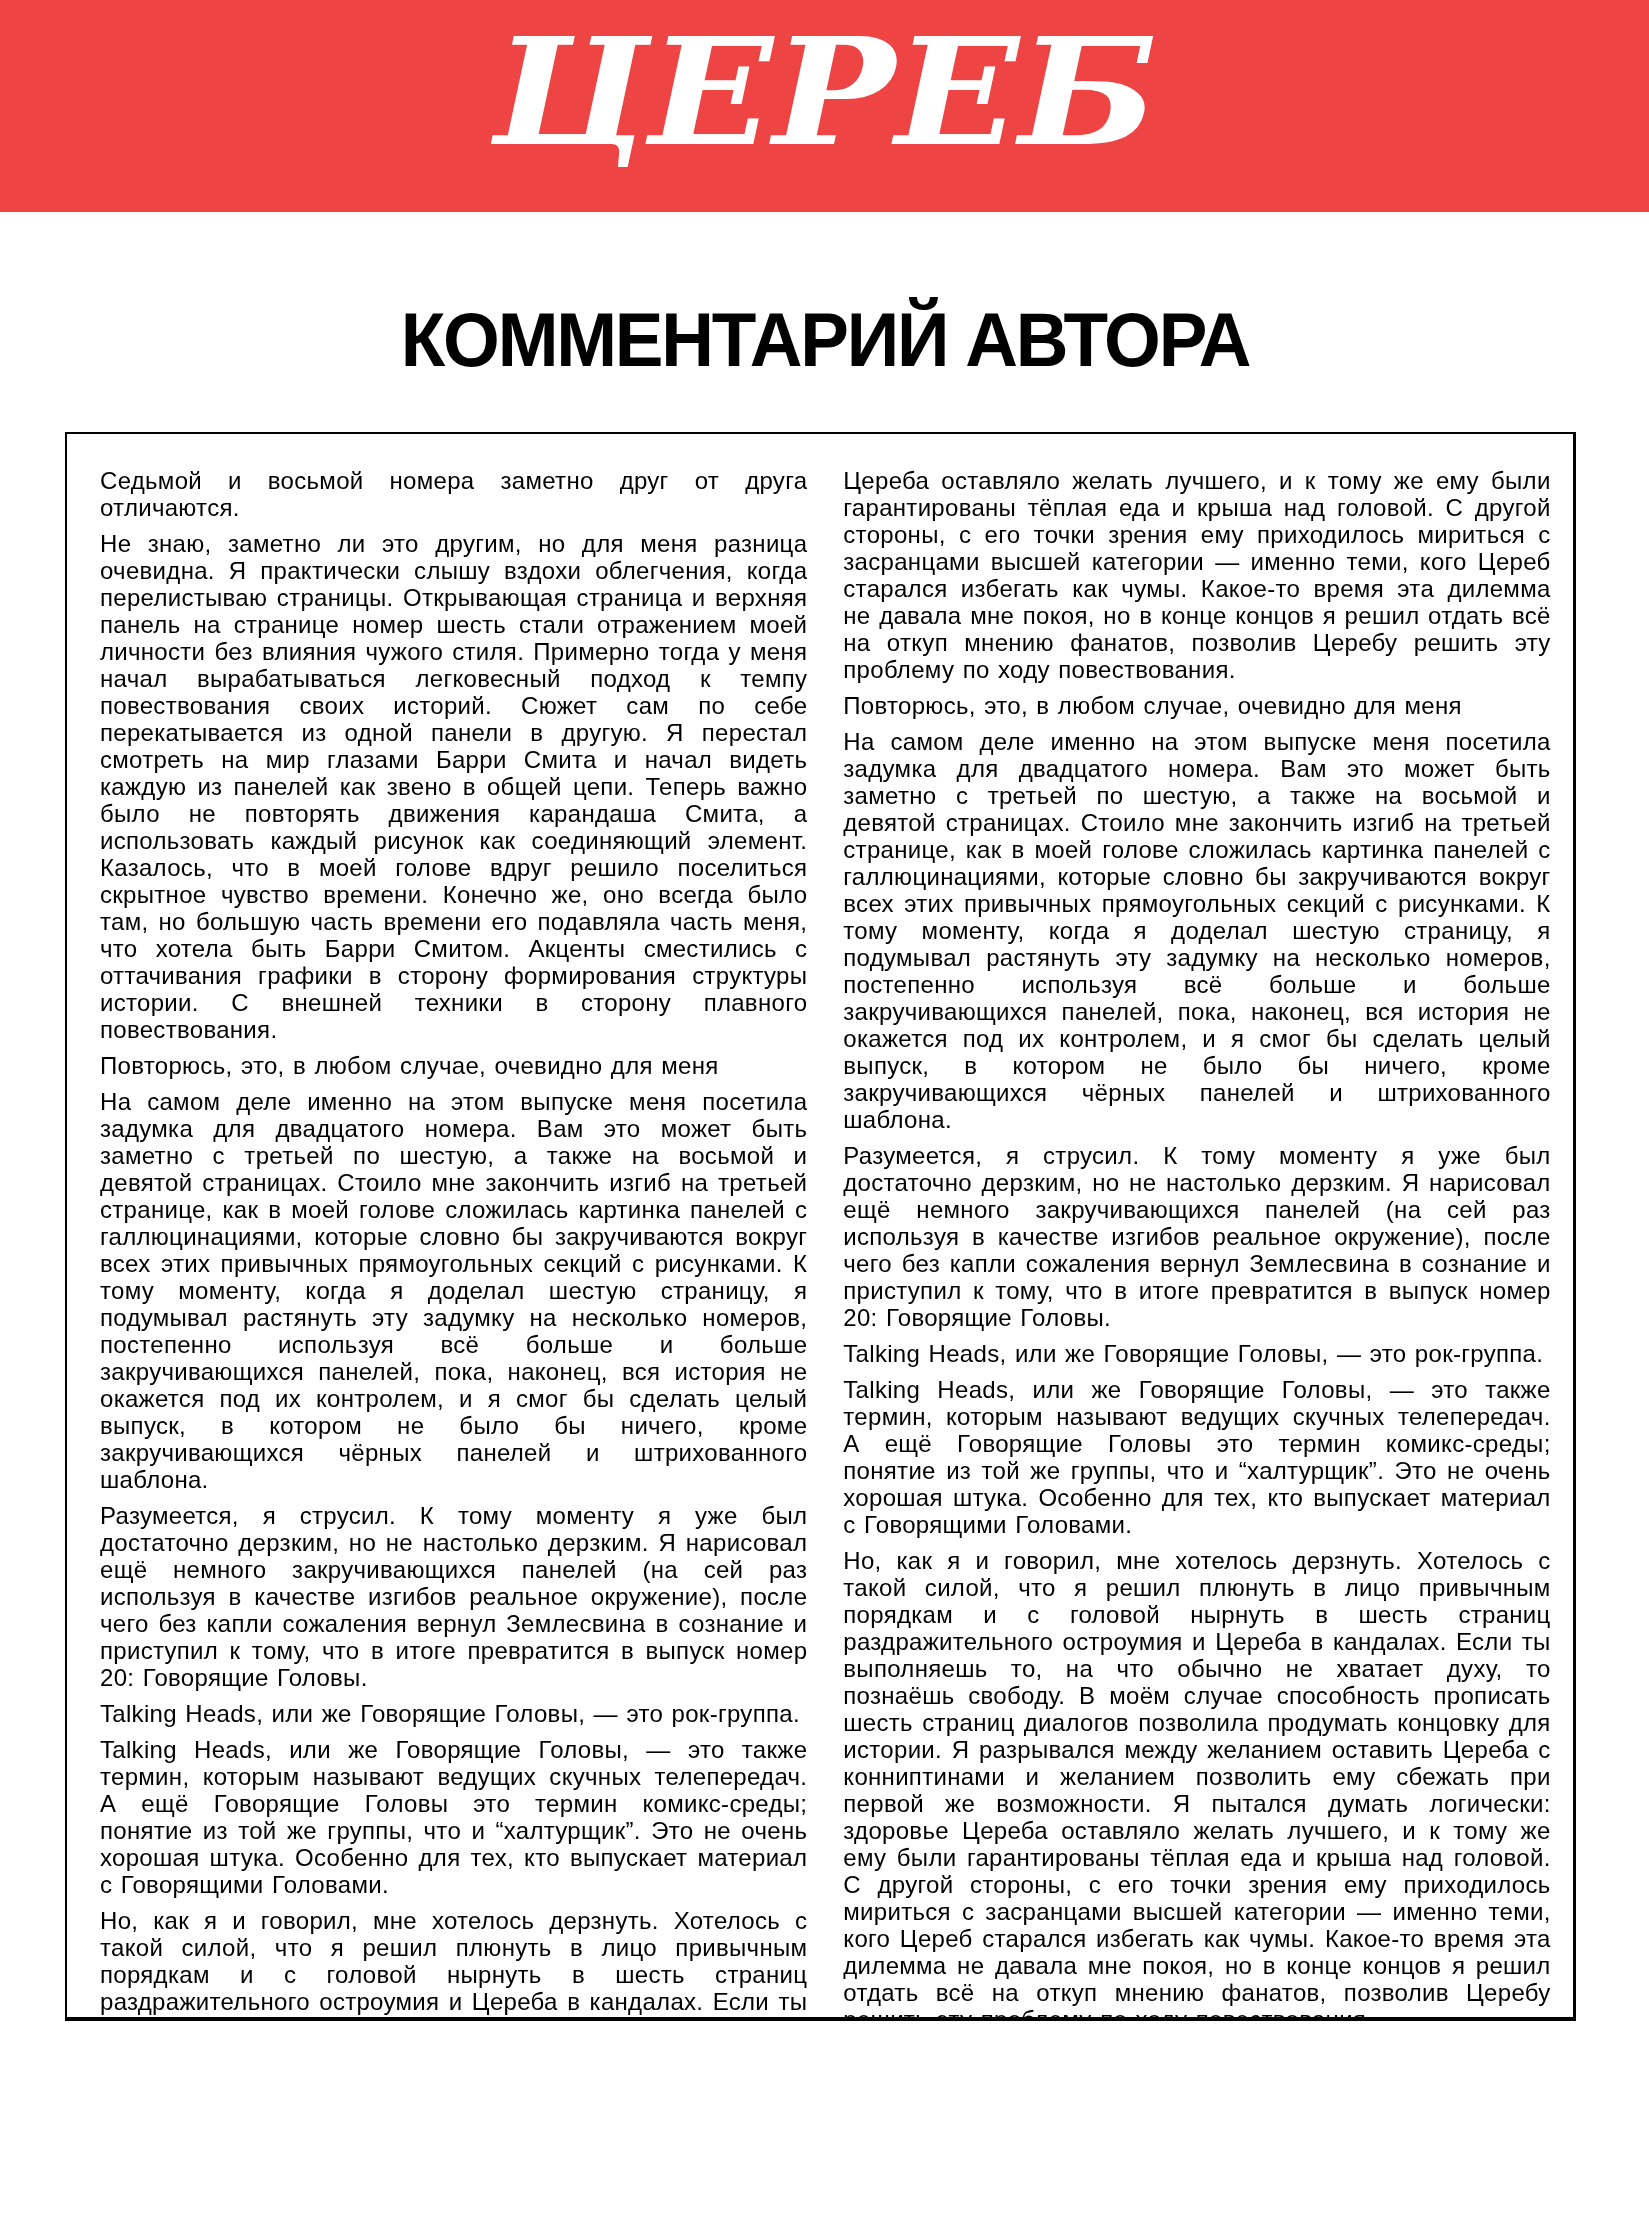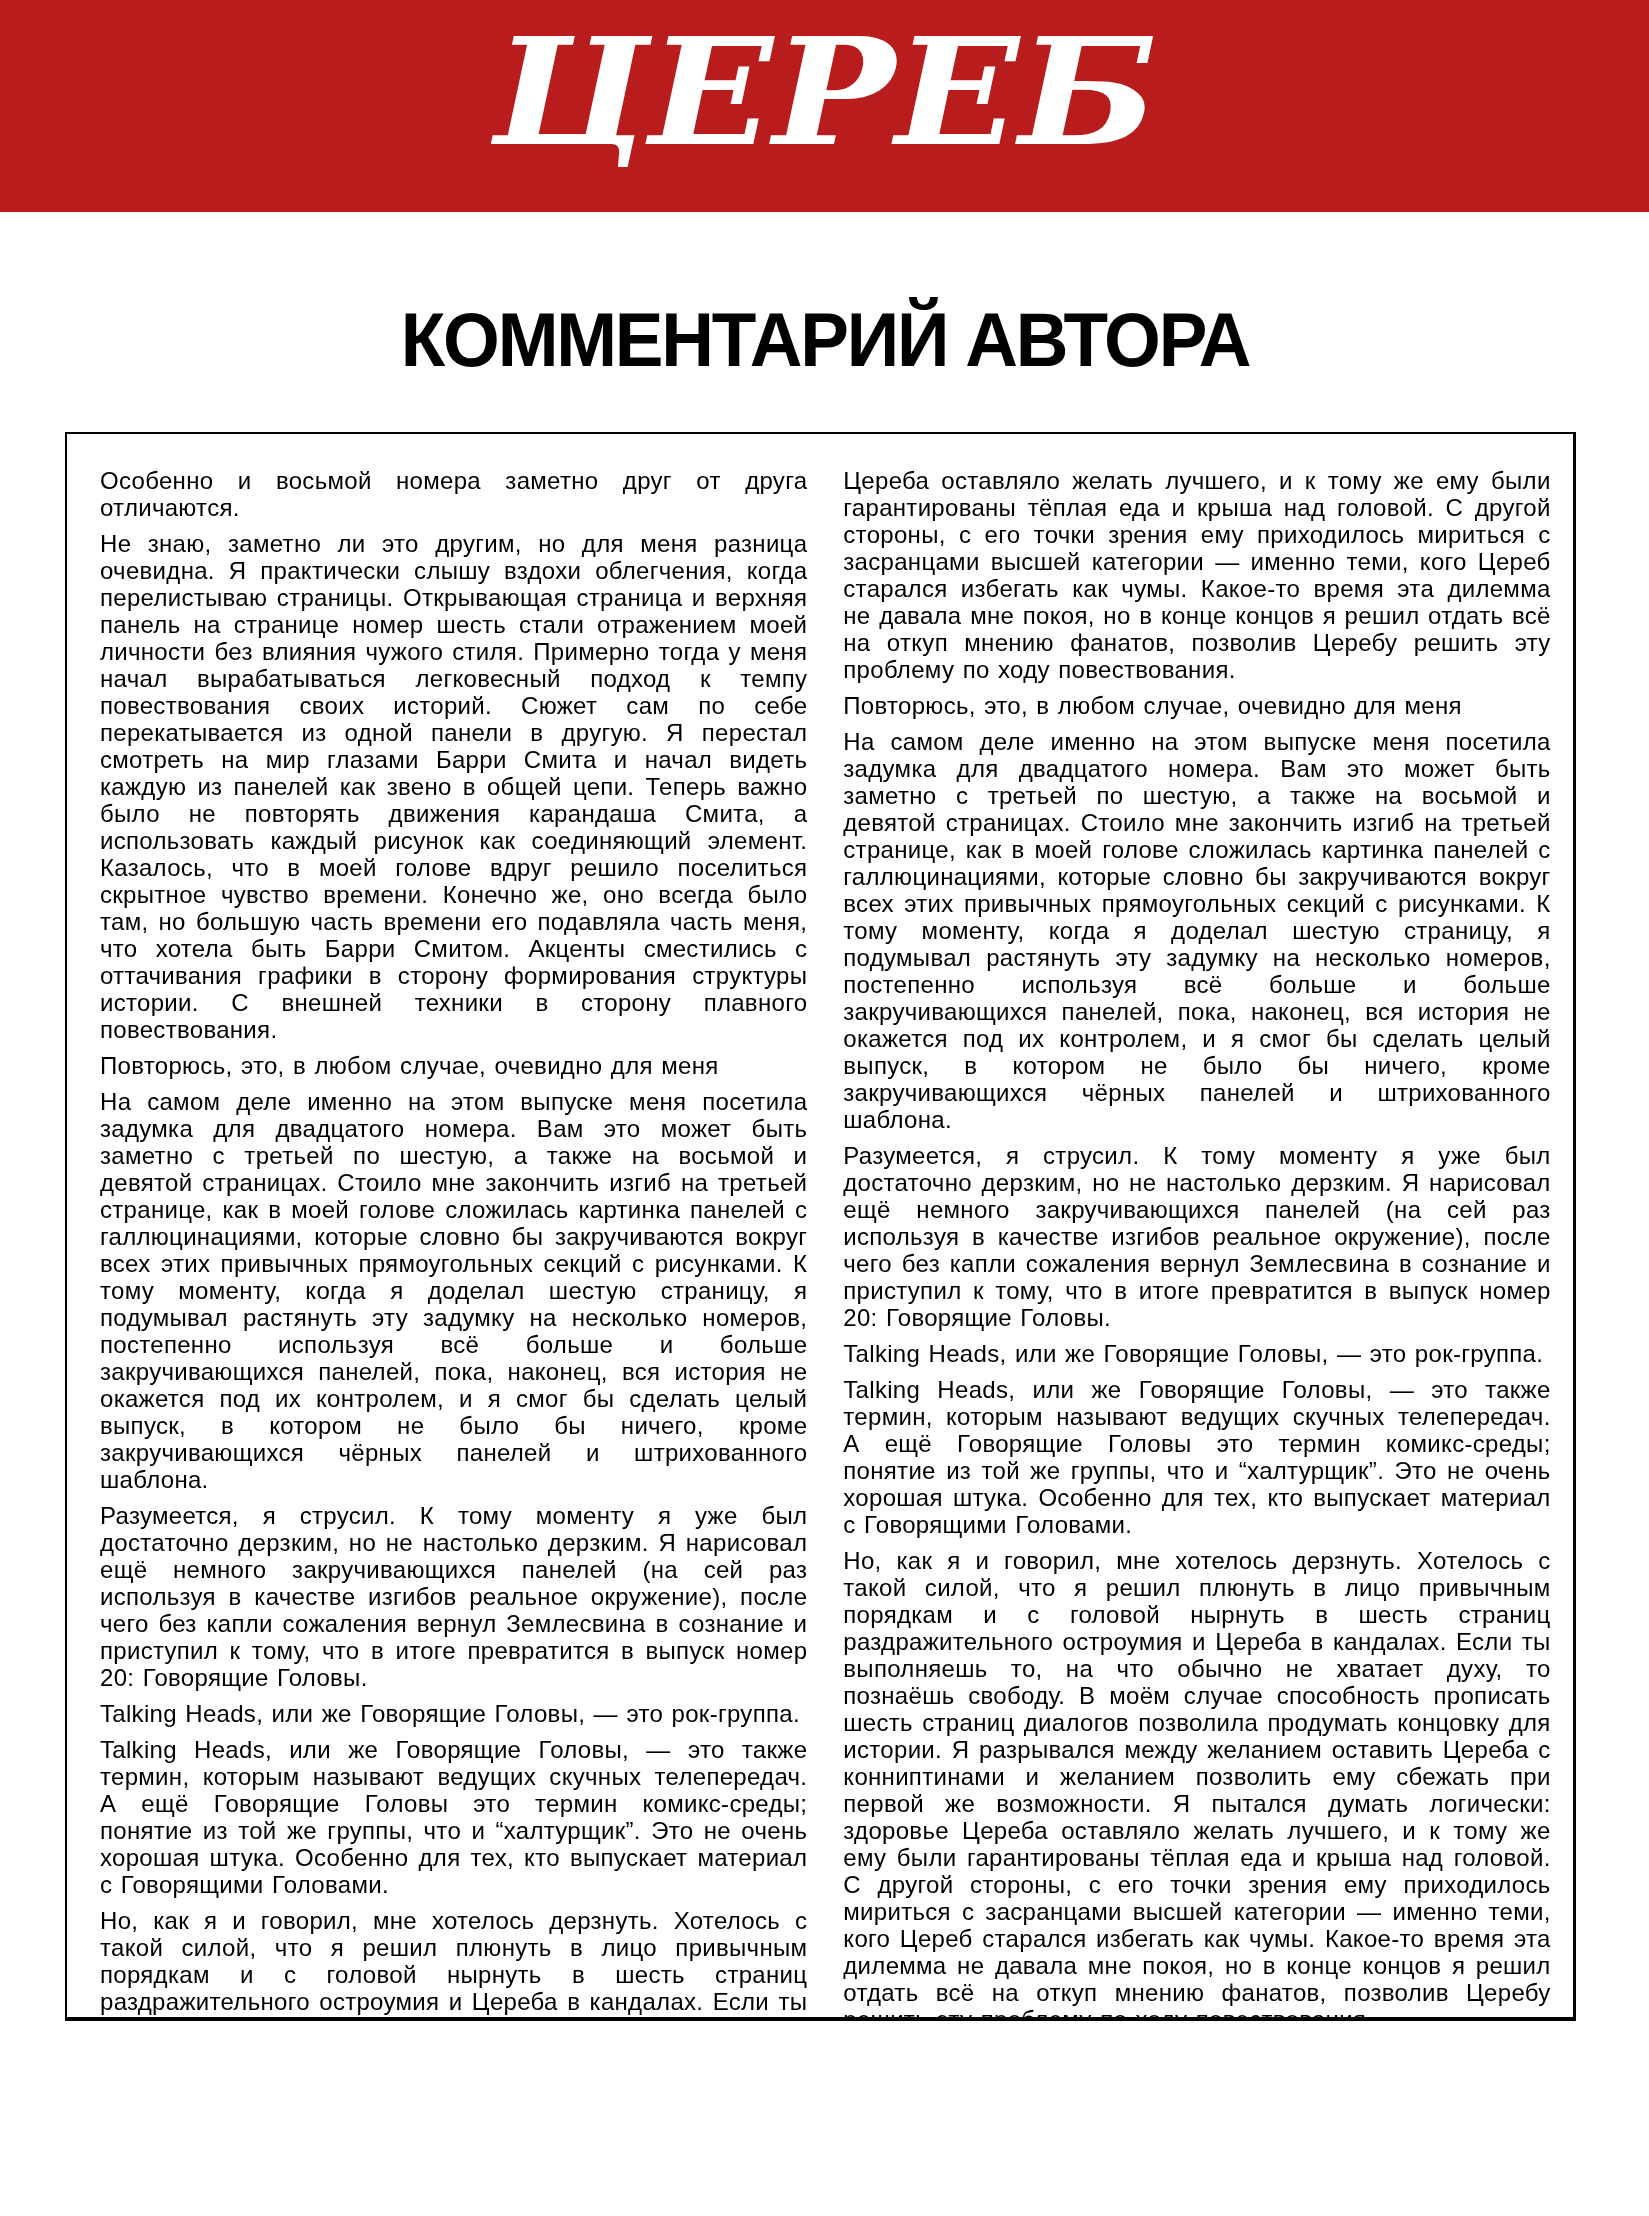--- a/index.html
+++ b/index.html
@@ -12,21 +12,21 @@
     width: 1650px;
     height: 2216px;
     font-family: "Liberation Sans", sans-serif;
     color: #000000;
   }
   .header-band {
     position: absolute;
     left: 0; top: 0;
     width: 1650px;
     height: 212px;
-    background: #b91c1c;
+    background: #ef4444;
     display: flex;
     align-items: center;
     justify-content: center;
     overflow: hidden;
   }
   .logo-svg {
     display: block;
     margin-top: 10.5px;
   }
   .page-title {
@@ -84,21 +84,21 @@
 <header class="header-band">
   <svg class="logo-svg" width="718" height="187" viewBox="0 0 960 250" aria-hidden="true">
     <text x="480" y="168" text-anchor="middle" font-family="DejaVu Serif, serif" font-style="italic" font-weight="bold" font-size="198" fill="#ffffff" textLength="890" lengthAdjust="spacingAndGlyphs">ЦЕРЕБ</text>
   </svg>
 </header>
 
 <h1 class="page-title">КОММЕНТАРИЙ АВТОРА</h1>
 
 <section class="article-box">
   <div class="text-column">
-    <p>Особенно и восьмой номера заметно друг от друга отличаются.</p>
+    <p>Седьмой и восьмой номера заметно друг от друга отличаются.</p>
     <p>Не знаю, заметно ли это другим, но для меня разница очевидна. Я практически слышу вздохи облегчения, когда перелистываю страницы. Открывающая страница и верхняя панель на странице номер шесть стали отражением моей личности без влияния чужого стиля. Примерно тогда у меня начал вырабатываться легковесный подход к темпу повествования своих историй. Сюжет сам по себе перекатывается из одной панели в другую. Я перестал смотреть на мир глазами Барри Смита и начал видеть каждую из панелей как звено в общей цепи. Теперь важно было не повторять движения карандаша Смита, а использовать каждый рисунок как соединяющий элемент. Казалось, что в моей голове вдруг решило поселиться скрытное чувство времени. Конечно же, оно всегда было там, но большую часть времени его подавляла часть меня, что хотела быть Барри Смитом. Акценты сместились с оттачивания графики в сторону формирования структуры истории. С внешней техники в сторону плавного повествования.</p>
     <p>Повторюсь, это, в любом случае, очевидно для меня</p>
     <p>На самом деле именно на этом выпуске меня посетила задумка для двадцатого номера. Вам это может быть заметно с третьей по шестую, а также на восьмой и девятой страницах. Стоило мне закончить изгиб на третьей странице, как в моей голове сложилась картинка панелей с галлюцинациями, которые словно бы закручиваются вокруг всех этих привычных прямоугольных секций с рисунками. К тому моменту, когда я доделал шестую страницу, я подумывал растянуть эту задумку на несколько номеров, постепенно используя всё больше и больше закручивающихся панелей, пока, наконец, вся история не окажется под их контролем, и я смог бы сделать целый выпуск, в котором не было бы ничего, кроме закручивающихся чёрных панелей и штрихованного шаблона.</p>
     <p>Разумеется, я струсил. К тому моменту я уже был достаточно дерзким, но не настолько дерзким. Я нарисовал ещё немного закручивающихся панелей (на сей раз используя в качестве изгибов реальное окружение), после чего без капли сожаления вернул Землесвина в сознание и приступил к тому, что в итоге превратится в выпуск номер 20: Говорящие Головы.</p>
     <p>Talking Heads, или же Говорящие Головы, — это рок-группа.</p>
     <p>Talking Heads, или же Говорящие Головы, — это также термин, которым называют ведущих скучных телепередач. А ещё Говорящие Головы это термин комикс-среды; понятие из той же группы, что и “халтурщик”. Это не очень хорошая штука. Особенно для тех, кто выпускает материал с Говорящими Головами.</p>
     <p class="stretch-last">Но, как я и говорил, мне хотелось дерзнуть. Хотелось с такой силой, что я решил плюнуть в лицо привычным порядкам и с головой нырнуть в шесть страниц раздражительного остроумия и Цереба в кандалах. Если ты выполняешь то, на что обычно не хватает духу, то познаёшь свободу. В моём случае способность прописать шесть страниц диалогов позволила продумать концовку для истории. Я разрывался между желанием оставить Цереба с конниптинами и желанием позволить ему сбежать при первой же возможности. Я пытался думать логически: здоровье</p>
   </div>
   <div class="text-column">
     <p>Цереба оставляло желать лучшего, и к тому же ему были гарантированы тёплая еда и крыша над головой. С другой стороны, с его точки зрения ему приходилось мириться с засранцами высшей категории — именно теми, кого Цереб старался избегать как чумы. Какое-то время эта дилемма не давала мне покоя, но в конце концов я решил отдать всё на откуп мнению фанатов, позволив Церебу решить эту проблему по ходу повествования.</p>

